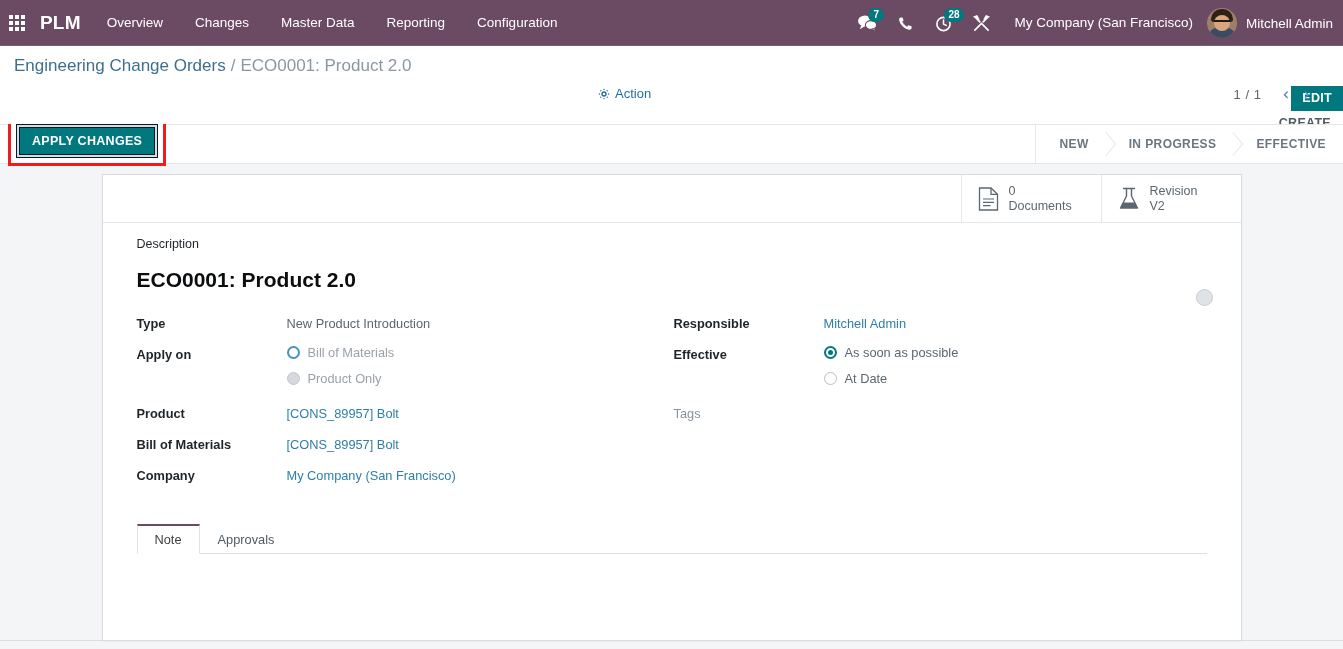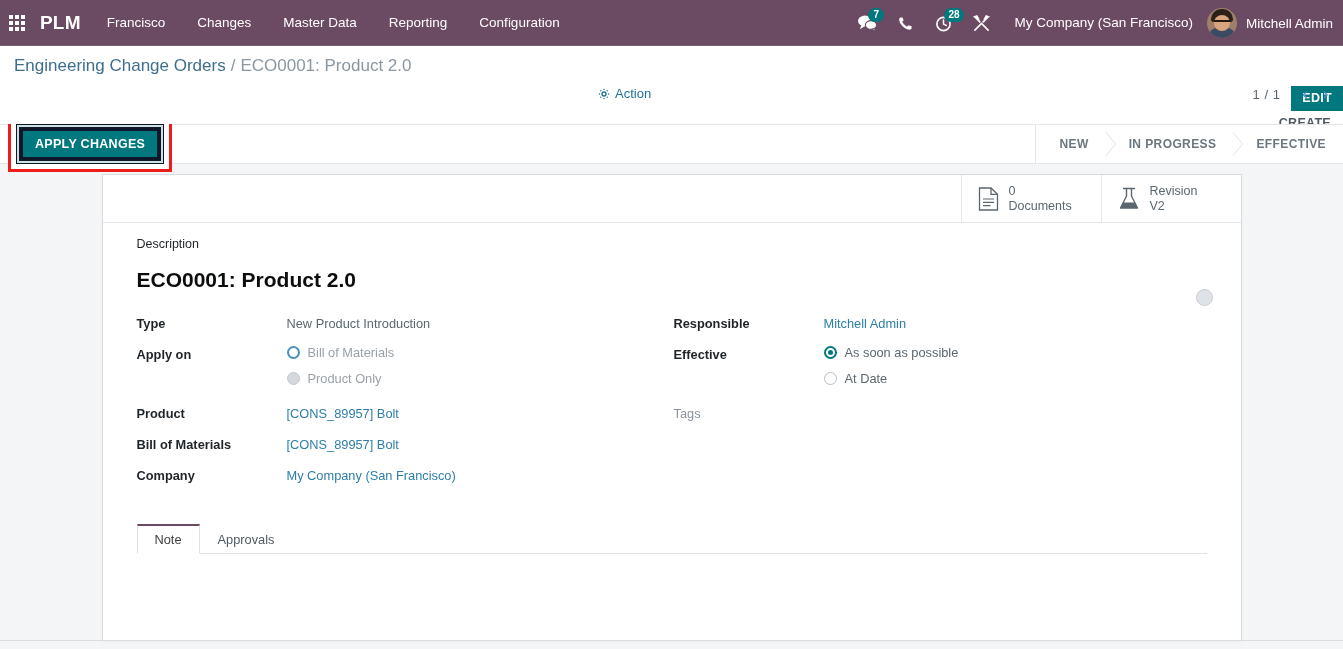--- a/index.html
+++ b/index.html
@@ -167,21 +167,21 @@
   .action-wrap {
     position: absolute;
     left: 598px;
     display: flex; align-items: center;
     color: #1f6f9c;
     font-size: 13px;
     cursor: pointer;
   }
   .action-wrap .gear { margin-right: 5px; display: flex; }
   .pager {
-    position: absolute; right: 7px;
+    position: absolute; right: 26px;
     display: flex; align-items: center;
     color: #4f5a64;
     font-size: 13px;
   }
   .pager .count { color: #5b6770; margin-right: 14px; letter-spacing: .5px; }
   .pager .arw {
     color: #4a86c8;
     font-size: 17px;
     padding: 0 7px;
     cursor: pointer;
@@ -214,21 +214,21 @@
     padding: 5px;
     background: #fff;
     z-index: 5;
   }
   .btn-apply {
     background: #00787d;
     color: #fff;
     font-size: 12.5px;
     font-weight: bold;
     letter-spacing: .3px;
-    border: 7px solid #0f172a;
+    border: 4px solid #0f172a;
     padding: 6px 12px;
     cursor: pointer;
     outline: 2px solid #cfe0e1;
     outline-offset: -3px;
   }
   .statusbar {
     position: absolute;
     right: 0; top: 0; bottom: 0;
     display: flex; align-items: stretch;
     border-left: 1px solid #e4e6e8;
@@ -440,21 +440,21 @@
         <i></i>
         <i></i>
         <i></i>
         <i></i>
         <i></i>
         <i></i>
     </div>
   </div>
   <div class="brand">PLM</div>
 
-  <div class="menu-item">Francisco</div>
+  <div class="menu-item">Overview</div>
   <div class="menu-item">Changes</div>
   <div class="menu-item">Master Data</div>
   <div class="menu-item">Reporting</div>
   <div class="menu-item">Configuration</div>
 
   <div class="nav-spacer"></div>
 
   <div class="nav-right">
     <div class="nav-icon">
       <svg width="19" height="16" viewBox="0 0 19 16">

